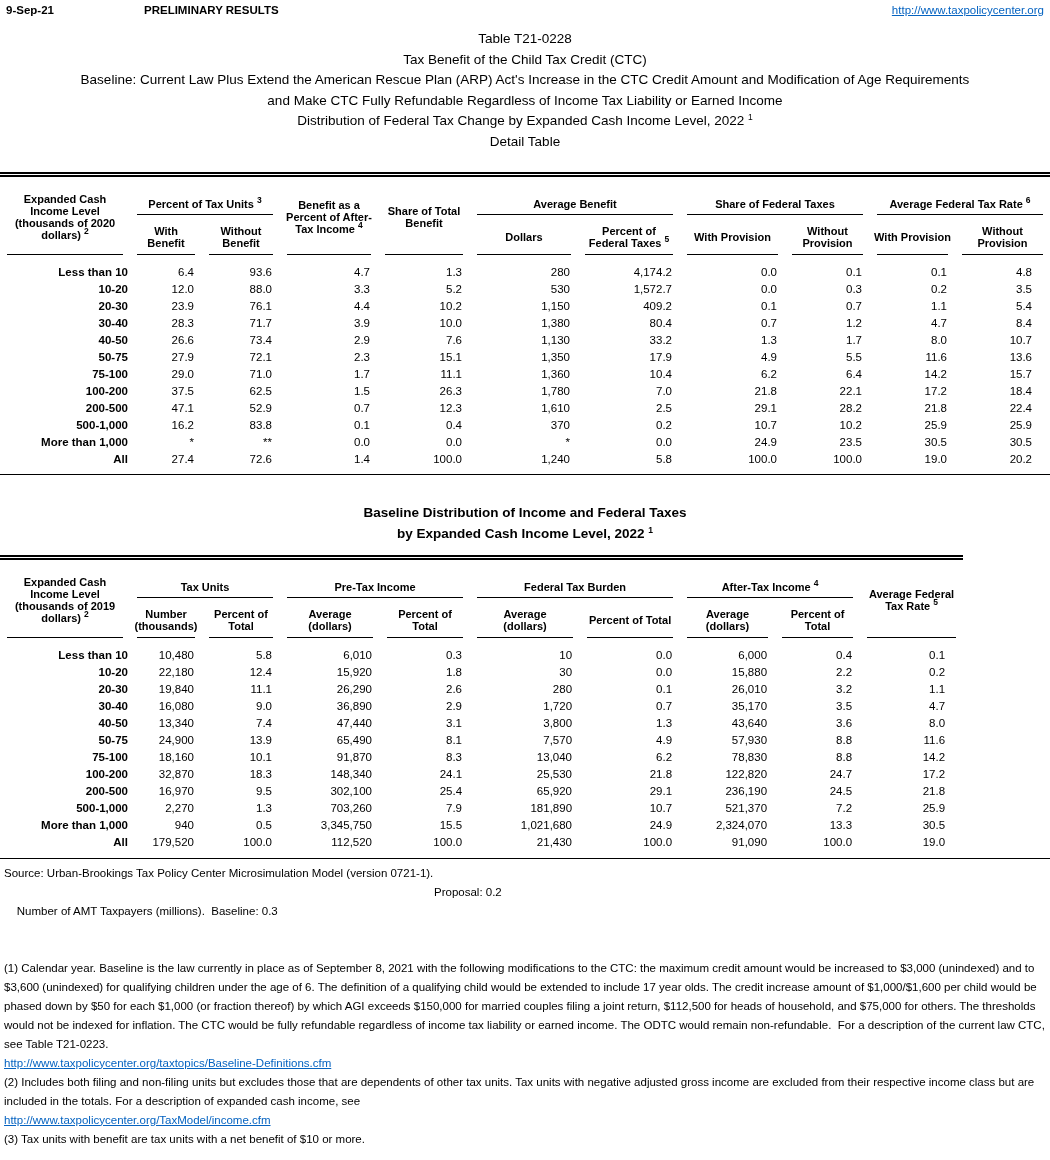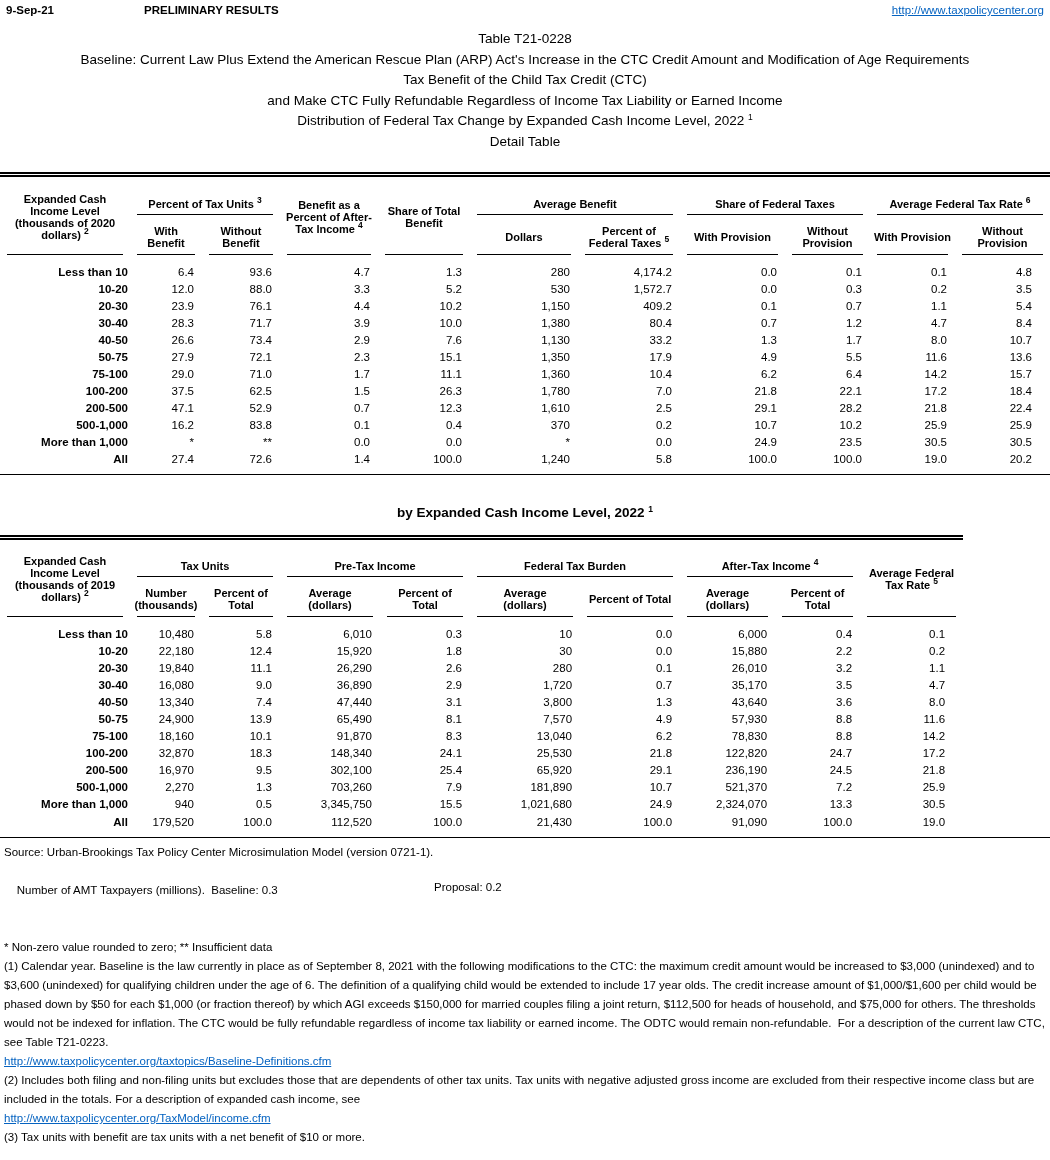--- a/index.html
+++ b/index.html
@@ -33,36 +33,36 @@
   tbody td.stub { font-weight:bold; padding-right:2px;padding-left:16px; }
   tbody td:last-child { padding-right:18px; }
   tbody tr:first-child td { padding-top:8px; height:24px; }
   tbody tr:last-child td { padding-bottom:7px; height:24px; }
   .t2titles { text-align:center; font-weight:bold; font-size:13.5px; line-height:20.5px; margin-top:28px; }
   .rule-full { width:1050px; border-top:1.5px solid #000; margin-top:0; }
   
   .footnotes { padding:5px 5px 0 4px; font-size:11.5px; line-height:19px; }
   .footnotes p { white-space:pre-wrap; }
   .amt-line { position:relative; }
-  .amt-line .proposal { position:absolute; left:430px; top:16px; }
+  .amt-line .proposal { position:absolute; left:430px; top:0; }
   .footnotes a.link { display:inline-block; }
 </style>
 </head>
 <body>
 
 <div class="topbar">
   <span class="date">9-Sep-21</span>
   <span class="prelim">PRELIMINARY RESULTS</span>
   <a class="link url">http://www.taxpolicycenter.org</a>
 </div>
 
 <div class="titles">
   <div>Table T21-0228</div>
+  <div>Tax Benefit of the Child Tax Credit (CTC)</div>
   <div>Baseline: Current Law Plus Extend the American Rescue Plan (ARP) Act's Increase in the CTC Credit Amount and Modification of Age Requirements</div>
-  <div>Tax Benefit of the Child Tax Credit (CTC)</div>
   <div>and Make CTC Fully Refundable Regardless of Income Tax Liability or Earned Income</div>
   <div><span>Distribution of Federal Tax Change by Expanded Cash Income Level, 2022 </span><sup>1</sup></div>
   <div>Detail Table</div>
 </div>
 
 <table id="t1">
   <colgroup>
     <col style="width:130px">
       <col style="width:72px">
       <col style="width:78px">
@@ -250,20 +250,21 @@
         <td class="num">5.8</td>
         <td class="num">100.0</td>
         <td class="num">100.0</td>
         <td class="num">19.0</td>
         <td class="num">20.2</td>
       </tr>
     </tbody>
 </table>
 
 <div class="t2titles">
+  <div>Baseline Distribution of Income and Federal Taxes</div>
   <div><span>by Expanded Cash Income Level, 2022 </span><sup>1</sup></div>
 </div>
 
 <table id="t2">
   <colgroup>
     <col style="width:130px">
       <col style="width:72px">
       <col style="width:78px">
       <col style="width:100px">
       <col style="width:90px">
@@ -442,20 +443,19 @@
 </table>
 
 <div class="rule-full"></div>
 
 <div class="footnotes">
   <p>Source: Urban-Brookings Tax Policy Center Microsimulation Model (version 0721-1).</p>
   <p class="amt-line">
     <span>Number of AMT Taxpayers (millions).  Baseline: 0.3</span>
     <span class="proposal">Proposal: 0.2</span>
   </p>
-  <p>* Non-zero value rounded to zero; ** Insufficient data</p>
   <p>(1) Calendar year. Baseline is the law currently in place as of September 8, 2021 with the following modifications to the CTC: the maximum credit amount would be increased to $3,000 (unindexed) and to $3,600 (unindexed) for qualifying children under the age of 6. The definition of a qualifying child would be extended to include 17 year olds. The credit increase amount of $1,000/$1,600 per child would be phased down by $50 for each $1,000 (or fraction thereof) by which AGI exceeds $150,000 for married couples filing a joint return, $112,500 for heads of household, and $75,000 for others. The thresholds would not be indexed for inflation. The CTC would be fully refundable regardless of income tax liability or earned income. The ODTC would remain non-refundable.  For a description of the current law CTC, see Table T21-0223.</p>
   <p><a class="link">http://www.taxpolicycenter.org/taxtopics/Baseline-Definitions.cfm</a></p>
   <p>(2) Includes both filing and non-filing units but excludes those that are dependents of other tax units. Tax units with negative adjusted gross income are excluded from their respective income class but are included in the totals. For a description of expanded cash income, see</p>
   <p><a class="link">http://www.taxpolicycenter.org/TaxModel/income.cfm</a></p>
   <p>(3) Tax units with benefit are tax units with a net benefit of $10 or more.</p>
 
 </div>
 
 </body></html>

